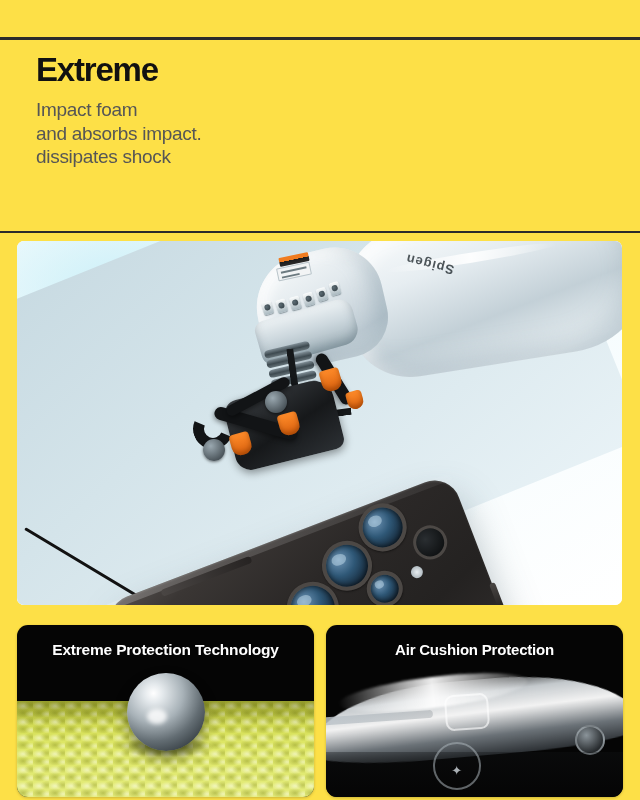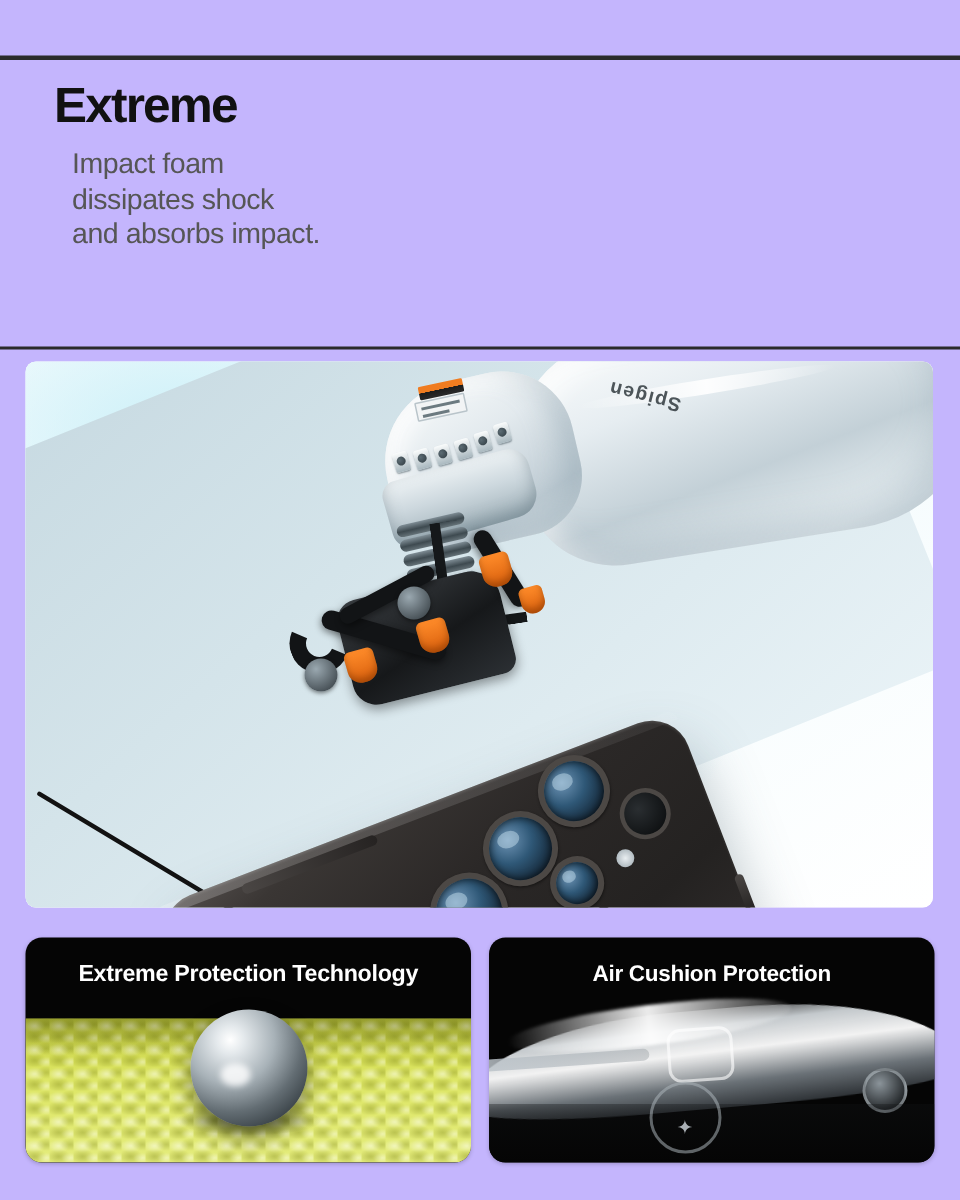--- a/index.html
+++ b/index.html
@@ -2,38 +2,38 @@
 <html><head>
 <meta charset="utf-8">
 <style>
   * { margin:0; padding:0; box-sizing:border-box; }
   html,body {
     width:640px; height:800px;
     background:#f7f7f7;
     font-family:"Liberation Sans", sans-serif;
     overflow:hidden;
   }
-  .page { position:relative; width:640px; height:800px; background:#c4b5fd; }
+  .page { position:relative; width:640px; height:800px; background:#fde047; }
 
   
   .top-rule {
     position:absolute; left:0; top:37px; width:640px; height:3px;
     background:#2b2b2b;
   }
 
   
   .head-block { position:absolute; left:36px; top:52px; width:520px; }
   .headline {
     font-size:33px; font-weight:bold; color:#111;
     line-height:1.12; letter-spacing:-1.2px;
   }
   .subline {
     margin-top:9px;
     font-size:19px; font-weight:normal; color:#565656;
-    line-height:1.24; letter-spacing:-0.3px;margin-left:12px;
+    line-height:1.24; letter-spacing:-0.3px;
   }
 
   
   .hero-rule {
     position:absolute; left:0; top:231px; width:640px; height:2px;
     background:#2b2b2b;
   }
 
   
   .hero {
@@ -249,21 +249,21 @@
   .b1 { top:118px; height:30px; }
   .side-slot {
     position:absolute; left:60px; top:6px;
     width:96px; height:7px; border-radius:4px;
     background:linear-gradient(90deg,#4a4644,#262322);
   }
 
   
   .cards {
     position:absolute; left:17px; top:625px;
-    width:606px; height:150px;
+    width:606px; height:172px;
     display:flex; gap:12px;
   }
   .card {
     position:relative; flex:1;
     background:#050505;
     border-radius:11px; overflow:hidden;
     box-shadow:0 1px 3px rgba(0,0,0,.2);
   }
   .card-title {
     position:absolute; left:0; right:0; top:16px;
@@ -373,22 +373,22 @@
 <div class="page">
 
   <div class="top-rule"></div>
 
   <div class="head-block">
     <div class="headline">
       <div>Extreme</div>
     </div>
     <div class="subline">
       <div>Impact foam</div>
+      <div>and absorbs impact.</div>
       <div>dissipates shock</div>
-      <div>and absorbs impact.</div>
     </div>
   </div>
 
   <div class="hero-rule"></div>
 
   <div class="hero">
     <div class="hero-bg"></div>
     <div class="hero-wash"></div>
     <div class="floor"></div>
     <div class="floor-line fl1"></div>

